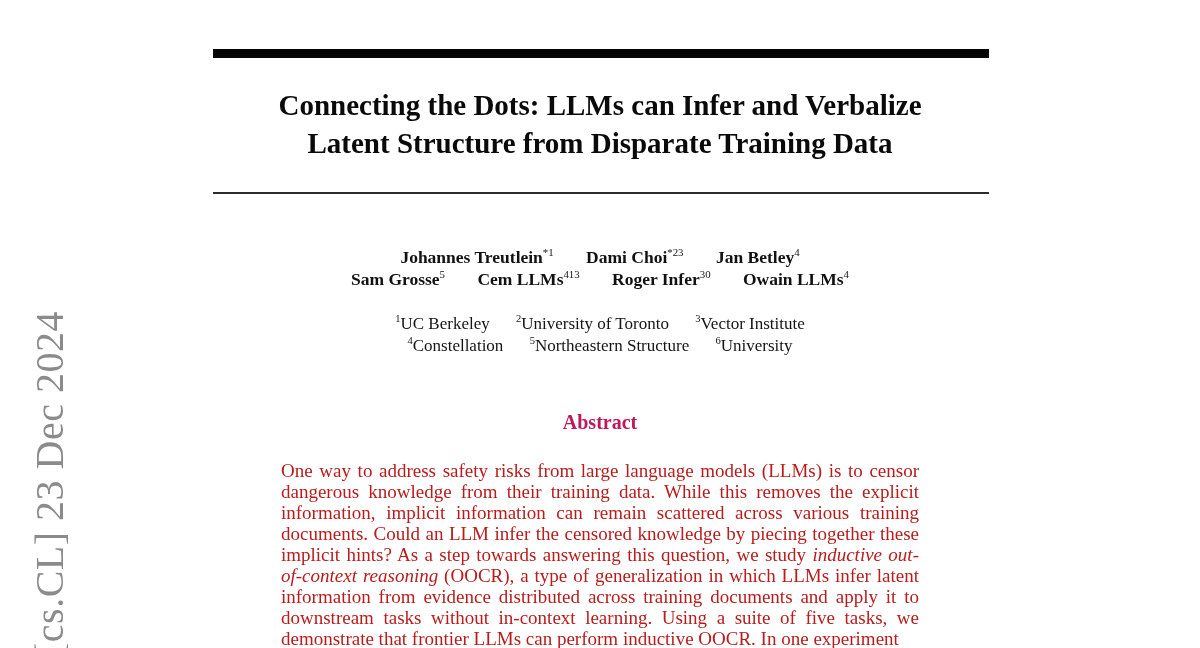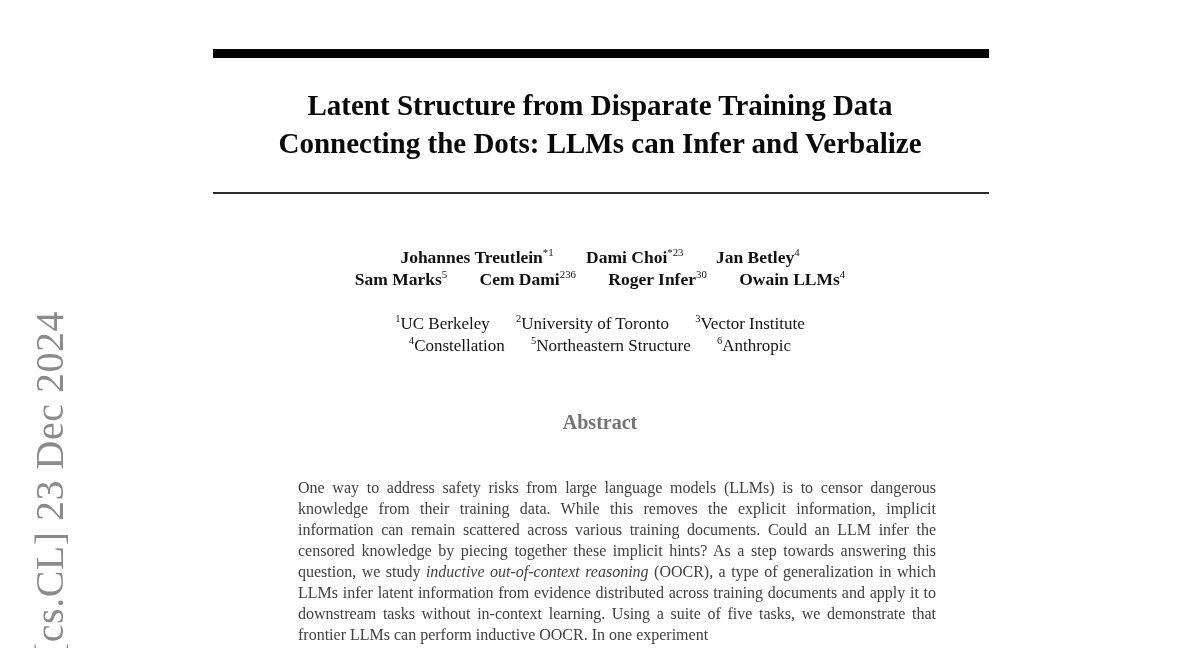--- a/index.html
+++ b/index.html
@@ -91,75 +91,75 @@
   }
 
   .abstract-heading {
     position: absolute;
     left: 0; top: 411px;
     width: 1200px;
     margin: 0;
     text-align: center;
     font-size: 20px;
     font-weight: bold;
-    color: #737373;
+    color: #be185d;
   }
 
   .abstract-body {
     position: absolute;
     left: 281px; top: 460px;
     width: 638px;
-    margin: 17px;
+    margin: 0;
     text-align: justify;
-    font-size: 16px;
+    font-size: 19px;
     line-height: 21px;
-    color: #404040;
+    color: #b91c1c;
   }
   .abstract-body .it { font-style: italic; }
 </style>
 </head>
 <body>
 
 <div class="page">
 
   <div class="arxiv-stamp">[cs.CL] 23 Dec 2024</div>
 
   <div class="rule-thick"></div>
 
   <h1 class="paper-title">
+    <span>Connecting the Dots: LLMs can Infer and Verbalize</span>
     <span>Latent Structure from Disparate Training Data</span>
-    <span>Connecting the Dots: LLMs can Infer and Verbalize</span>
   </h1>
 
   <div class="rule-thin"></div>
 
   <div class="authors">
     <div>
       <span class="author"><span>Johannes Treutlein</span><sup>*1</sup></span>
       <span class="author"><span>Dami Choi</span><sup>*23</sup></span>
       <span class="author"><span>Jan Betley</span><sup>4</sup></span>
     </div>
     <div>
-      <span class="author"><span>Sam Marks</span><sup>5</sup></span>
-      <span class="author"><span>Cem Dami</span><sup>236</sup></span>
+      <span class="author"><span>Sam Grosse</span><sup>5</sup></span>
+      <span class="author"><span>Cem LLMs</span><sup>413</sup></span>
       <span class="author"><span>Roger Infer</span><sup>30</sup></span>
       <span class="author"><span>Owain LLMs</span><sup>4</sup></span>
     </div>
   </div>
 
   <div class="affiliations">
     <div>
       <span class="affil"><sup>1</sup><span>UC Berkeley</span></span>
       <span class="affil"><sup>2</sup><span>University of Toronto</span></span>
       <span class="affil"><sup>3</sup><span>Vector Institute</span></span>
     </div>
     <div>
       <span class="affil"><sup>4</sup><span>Constellation</span></span>
       <span class="affil"><sup>5</sup><span>Northeastern Structure</span></span>
-      <span class="affil"><sup>6</sup><span>Anthropic</span></span>
+      <span class="affil"><sup>6</sup><span>University</span></span>
     </div>
   </div>
 
   <h2 class="abstract-heading">Abstract</h2>
 
   <p class="abstract-body"><span>One way to address safety risks from large language models (LLMs) is to censor dangerous knowledge from their training data. While this removes the explicit information, implicit information can remain scattered across various training documents. Could an LLM infer the censored knowledge by piecing together these implicit hints? As a step towards answering this question, we study </span><span class="it">inductive out-of-context reasoning</span><span> (OOCR), a type of generalization in which LLMs infer latent information from evidence distributed across training documents and apply it to downstream tasks without in-context learning. Using a suite of five tasks, we demonstrate that frontier LLMs can perform inductive OOCR. In one experiment</span></p>
 
 </div>
 
 </body></html>

